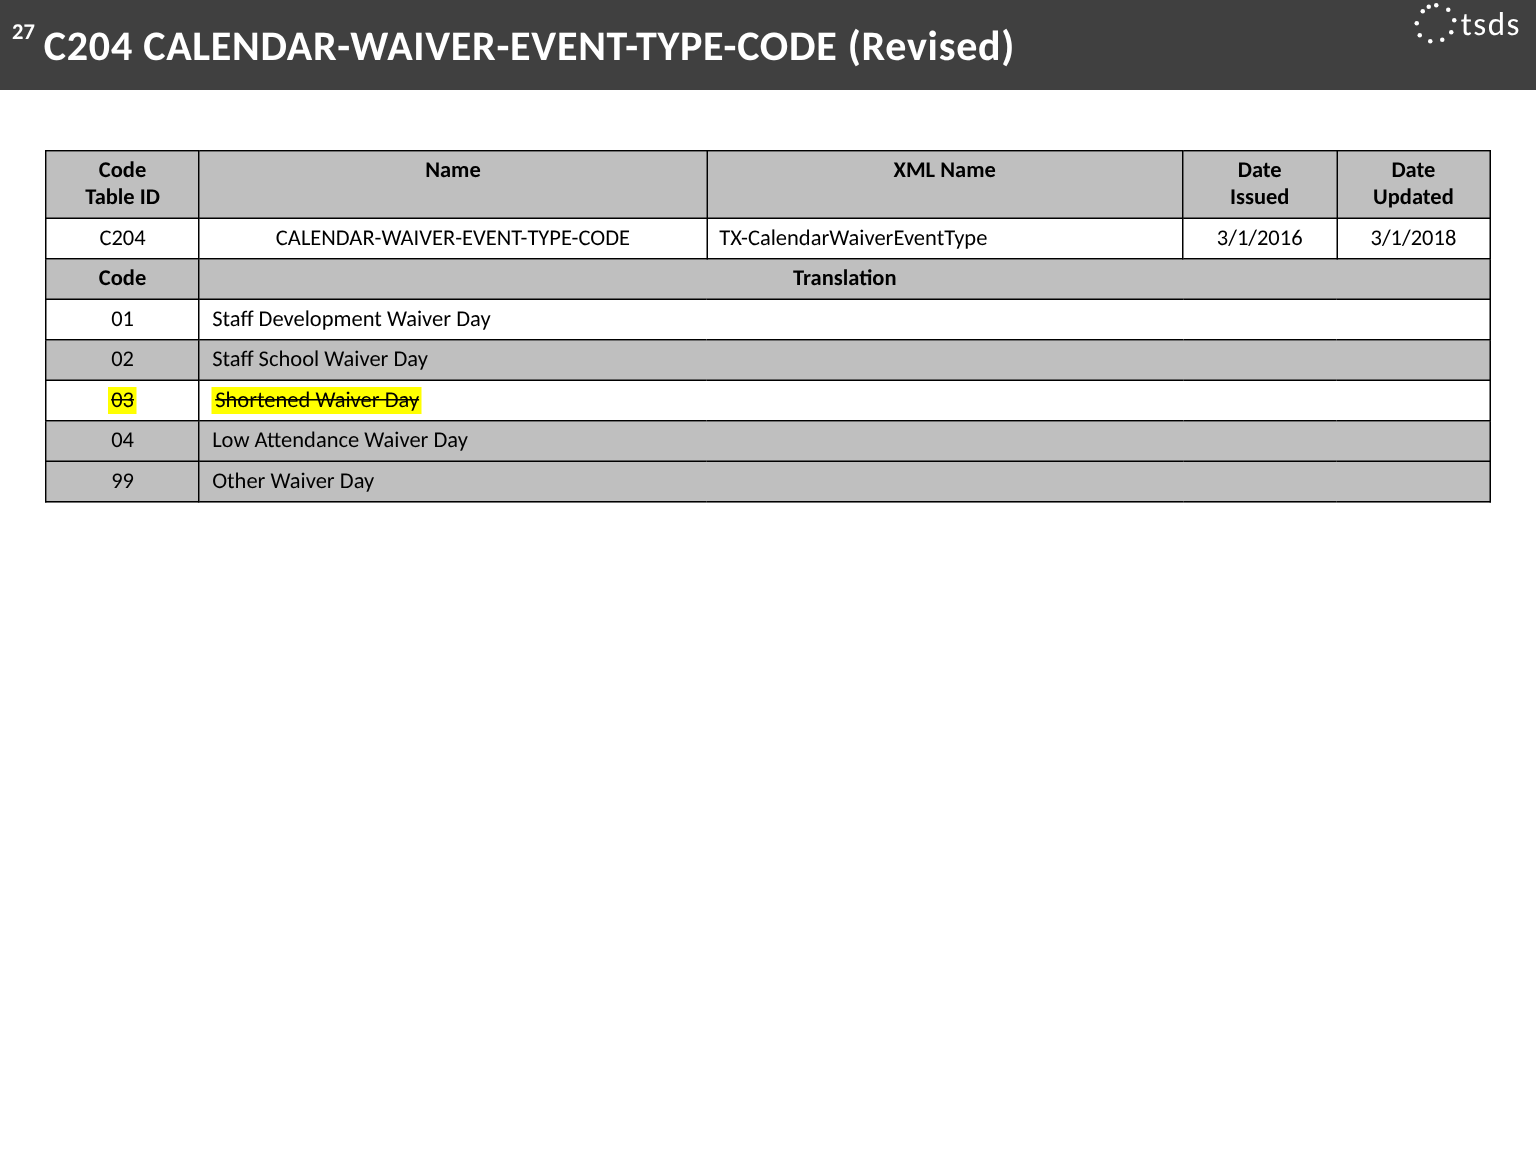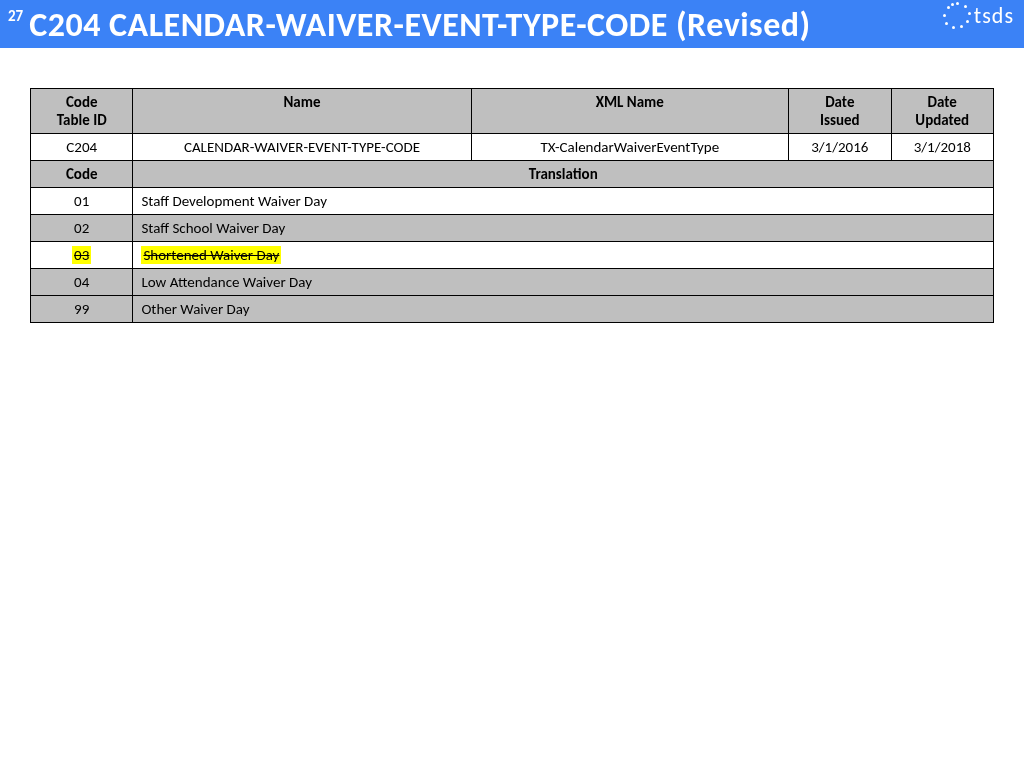--- a/index.html
+++ b/index.html
@@ -4,36 +4,36 @@
 <style>
   * { box-sizing: border-box; margin: 0; padding: 0; }
   body {
     font-family: Calibri, Arial, sans-serif;
     background: #fff;
     width: 1024px;
     height: 768px;
     overflow: hidden;
   }
   .header {
-    background: #3b82f6;
+    background: #404040;
     color: #fff;
-    height: 48px;
+    height: 60px;
     display: flex;
     align-items: center;
     padding: 0 8px;
     position: relative;
   }
   .page-num {
     font-size: 15px;
     font-weight: bold;
     margin-right: 6px;
     margin-top: -16px;
   }
   .title {
-    font-size: 34px;
+    font-size: 28px;
     font-weight: bold;
     letter-spacing: 0.5px;
   }
   .logo {
     position: absolute;
     right: 10px;
     top: 0;
     display: flex;
     align-items: center;
   }
@@ -73,21 +73,21 @@
     background: #bfbfbf;
     font-weight: bold;
     text-align: center;
   }
   .col-code { width: 100px; }
   .col-name { width: 330px; }
   .col-xml  { width: 310px; }
   .col-iss  { width: 100px; }
   .col-upd  { width: 100px; }
 
-  .row-data td { text-align: center; }
+  .row-data td { text-align: left; }
   .row-data td.center { text-align: center; }
 
   .subhead td {
     background: #bfbfbf;
     font-weight: bold;
     text-align: center;
   }
   .code-cell { width: 100px; text-align: center; }
   .trans-cell { text-align: left; }
 

